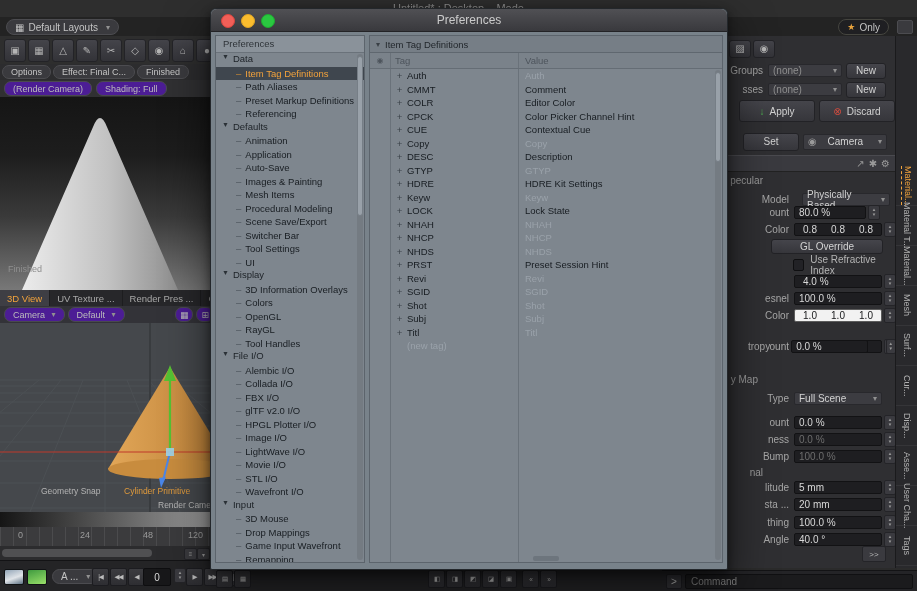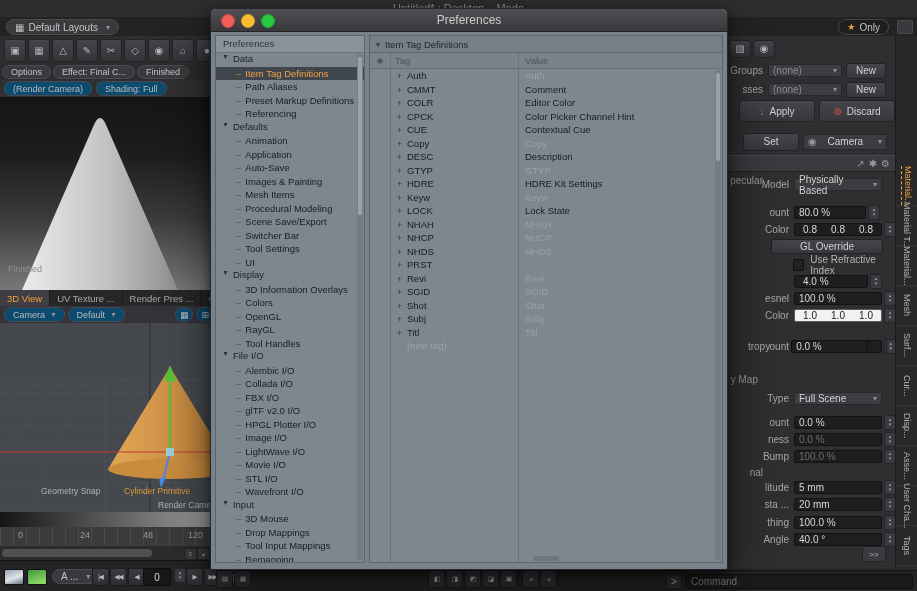--- a/index.html
+++ b/index.html
@@ -27,21 +27,21 @@
         border-radius:3px;height:18px;padding:0 9px;color:#d0d0d0;}
   .dot-orange{width:6px;height:6px;border-radius:50%;background:#e8833d;display:inline-block;}
   .xbtn{position:absolute;right:62px;top:5px;width:20px;height:18px;background:#39393d;border:1px solid #232327;border-radius:3px;
         color:#cfcfcf;display:flex;align-items:center;justify-content:center;}
 
   
   .left-col{position:absolute;left:0;top:64px;width:210px;height:496px;}
   .rv-tabs{position:absolute;left:0;top:0;width:210px;height:16px;background:#2c2c2e;display:flex;gap:2px;padding:1px 2px;overflow:hidden;}
   .rv-tabs .pill{height:12px;font-size:9px;white-space:nowrap;}
   .rv-btns{position:absolute;left:0;top:16px;width:210px;height:17px;background:#303032;display:flex;gap:4px;padding:1px 4px;overflow:hidden;}
-  .flatbtn{display:inline-flex;align-items:center;justify-content:center;background:#0c4a6e;border:1px solid #4a4a4e;
+  .flatbtn{display:inline-flex;align-items:center;justify-content:center;background:#4c1d95;border:1px solid #4a4a4e;
            border-radius:7px;height:13px;padding:0 8px;color:#bcbcbc;font-size:9px;white-space:nowrap;}
   .render-vp{position:absolute;left:0;top:33px;width:210px;height:193px;overflow:hidden;
              background:linear-gradient(180deg,#151515 0%,#1d1d1d 30%,#3a3a3a 62%,#787878 100%);}
   .rv-status{position:absolute;left:8px;bottom:16px;color:#8f8f8f;font-size:9px;}
   .view-tabs{position:absolute;left:0;top:226px;width:210px;height:16px;background:#27272a;display:flex;overflow:hidden;}
   .vtab-h{display:inline-flex;align-items:center;padding:0 7px;color:#a8a8a8;font-size:9.5px;border-right:1px solid #1d1d1f;white-space:nowrap;}
   .vtab-h.active{background:#3e3e44;color:#f0a23c;}
   .vp-bar{position:absolute;left:0;top:242px;width:210px;height:17px;background:#333338;display:flex;gap:3px;padding:1px 4px;overflow:hidden;}
   .vp3d{position:absolute;left:0;top:259px;width:210px;height:189px;background:#45484c;overflow:hidden;}
   .vp-label{position:absolute;font-size:8.5px;color:#b4b4b4;white-space:nowrap;}
@@ -372,21 +372,21 @@
     <div class="ghdr" style="top:119px;">
       <span style="margin-left:8px;">Groups</span>
       <span style="margin-left:8px;color:#9a9a9a;">+</span>
       <span style="margin-left:auto;color:#9a9a9a;">↗</span>
       <span style="margin:0 4px;color:#9a9a9a;">✱</span>
       <span style="margin-right:6px;color:#9a9a9a;">⚙</span>
     </div>
 
     <span class="seclab" style="top:139px;right:133px;">pecular</span>
 
-    <div class="prow" style="top:141px;">
+    <div class="prow" style="top:156px;gap:8px;">
       <span class="plab">Model</span>
       <span class="pfield fdrop" style="width:88px;">
         <span>Physically Based</span>
         <span class="caret">▾</span>
       </span>
     </div>
 
     <div class="prow" style="top:169px;">
       <span class="plab">ount</span>
       <span class="pfield" style="width:72px;">80.0 %</span>
@@ -409,21 +409,21 @@
 
     <div class="prow" style="top:221px;">
       <span style="margin-left:130px;display:flex;align-items:center;color:#b4b4b4;">
         <span class="chkbox"></span>
         <span>Use Refractive Index</span>
       </span>
     </div>
 
     <div class="prow" style="top:238px;">
       <span class="plab"></span>
-      <span class="pfield" style="width:74px;padding-left:8px;">4.0 %</span>
+      <span class="pfield" style="width:88px;padding-left:8px;">4.0 %</span>
       <span class="pstep"></span>
     </div>
 
     <div class="prow" style="top:255px;">
       <span class="plab">esnel</span>
       <span class="pfield" style="width:88px;">100.0 %</span>
       <span class="pstep"></span>
     </div>
 
     <div class="prow" style="top:272px;">
@@ -695,21 +695,21 @@
             <div class="titem">
               <span class="dash">–</span>
               <span>3D Mouse</span>
             </div>
             <div class="titem">
               <span class="dash">–</span>
               <span>Drop Mappings</span>
             </div>
             <div class="titem">
               <span class="dash">–</span>
-              <span>Tool Input Mappings</span>
+              <span>Game Input Wavefront</span>
             </div>
             <div class="titem">
               <span class="dash">–</span>
               <span>Remapping</span>
             </div>
           </div>
         <div class="vscroll">
           <span class="vthumb" style="top:2px;height:160px;"></span>
         </div>
       </div>
@@ -836,20 +836,21 @@
                   <span>NHDS</span>
                 </span>
                 <span class="c-val mutedcell">NHDS</span>
               </div>
               <div class="trow">
                 <span class="c-eye"></span>
                 <span class="c-tag">
                   <span class="plus">+</span>
                   <span>PRST</span>
                 </span>
+                <span class="c-val">Preset Session Hint</span>
               </div>
               <div class="trow">
                 <span class="c-eye"></span>
                 <span class="c-tag">
                   <span class="plus">+</span>
                   <span>Revi</span>
                 </span>
                 <span class="c-val mutedcell">Revi</span>
               </div>
               <div class="trow">

